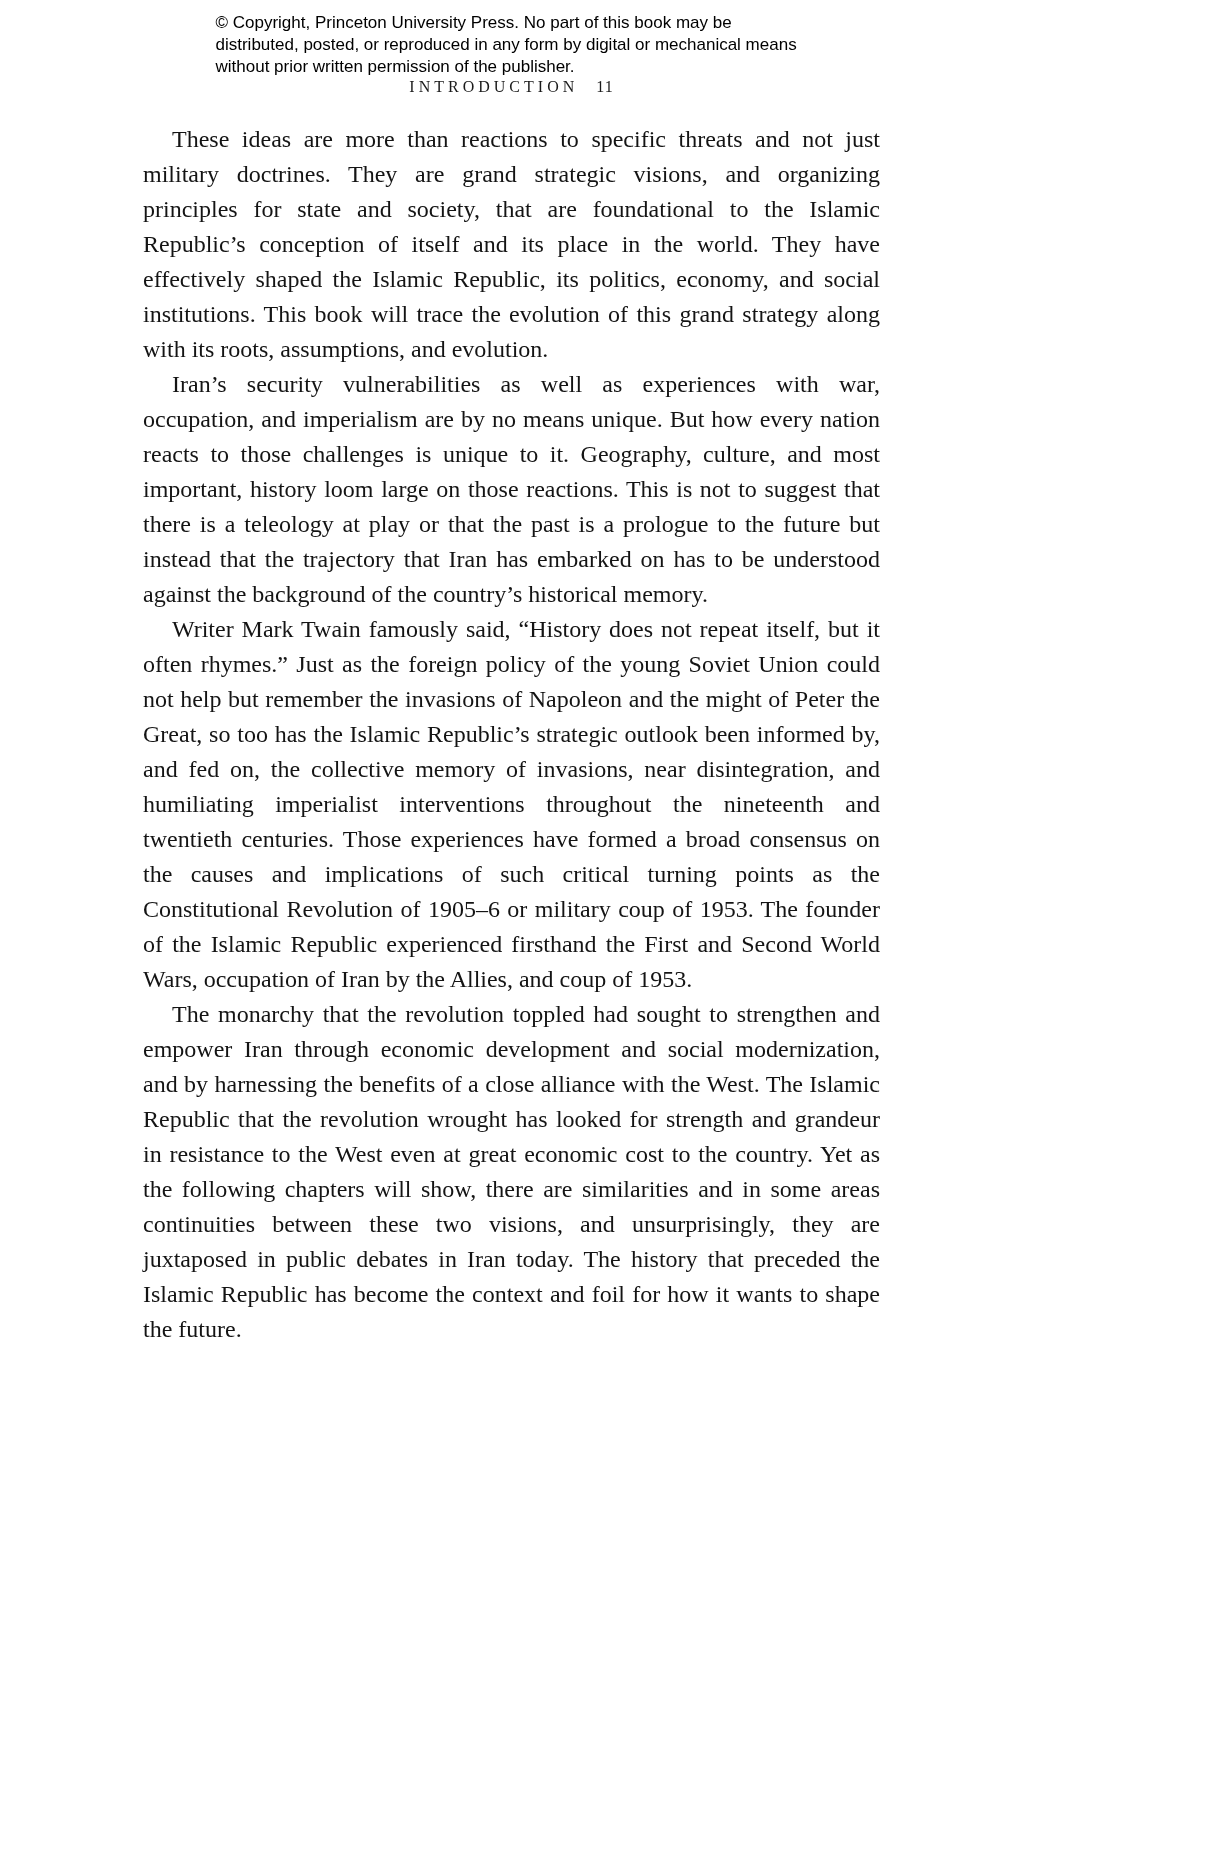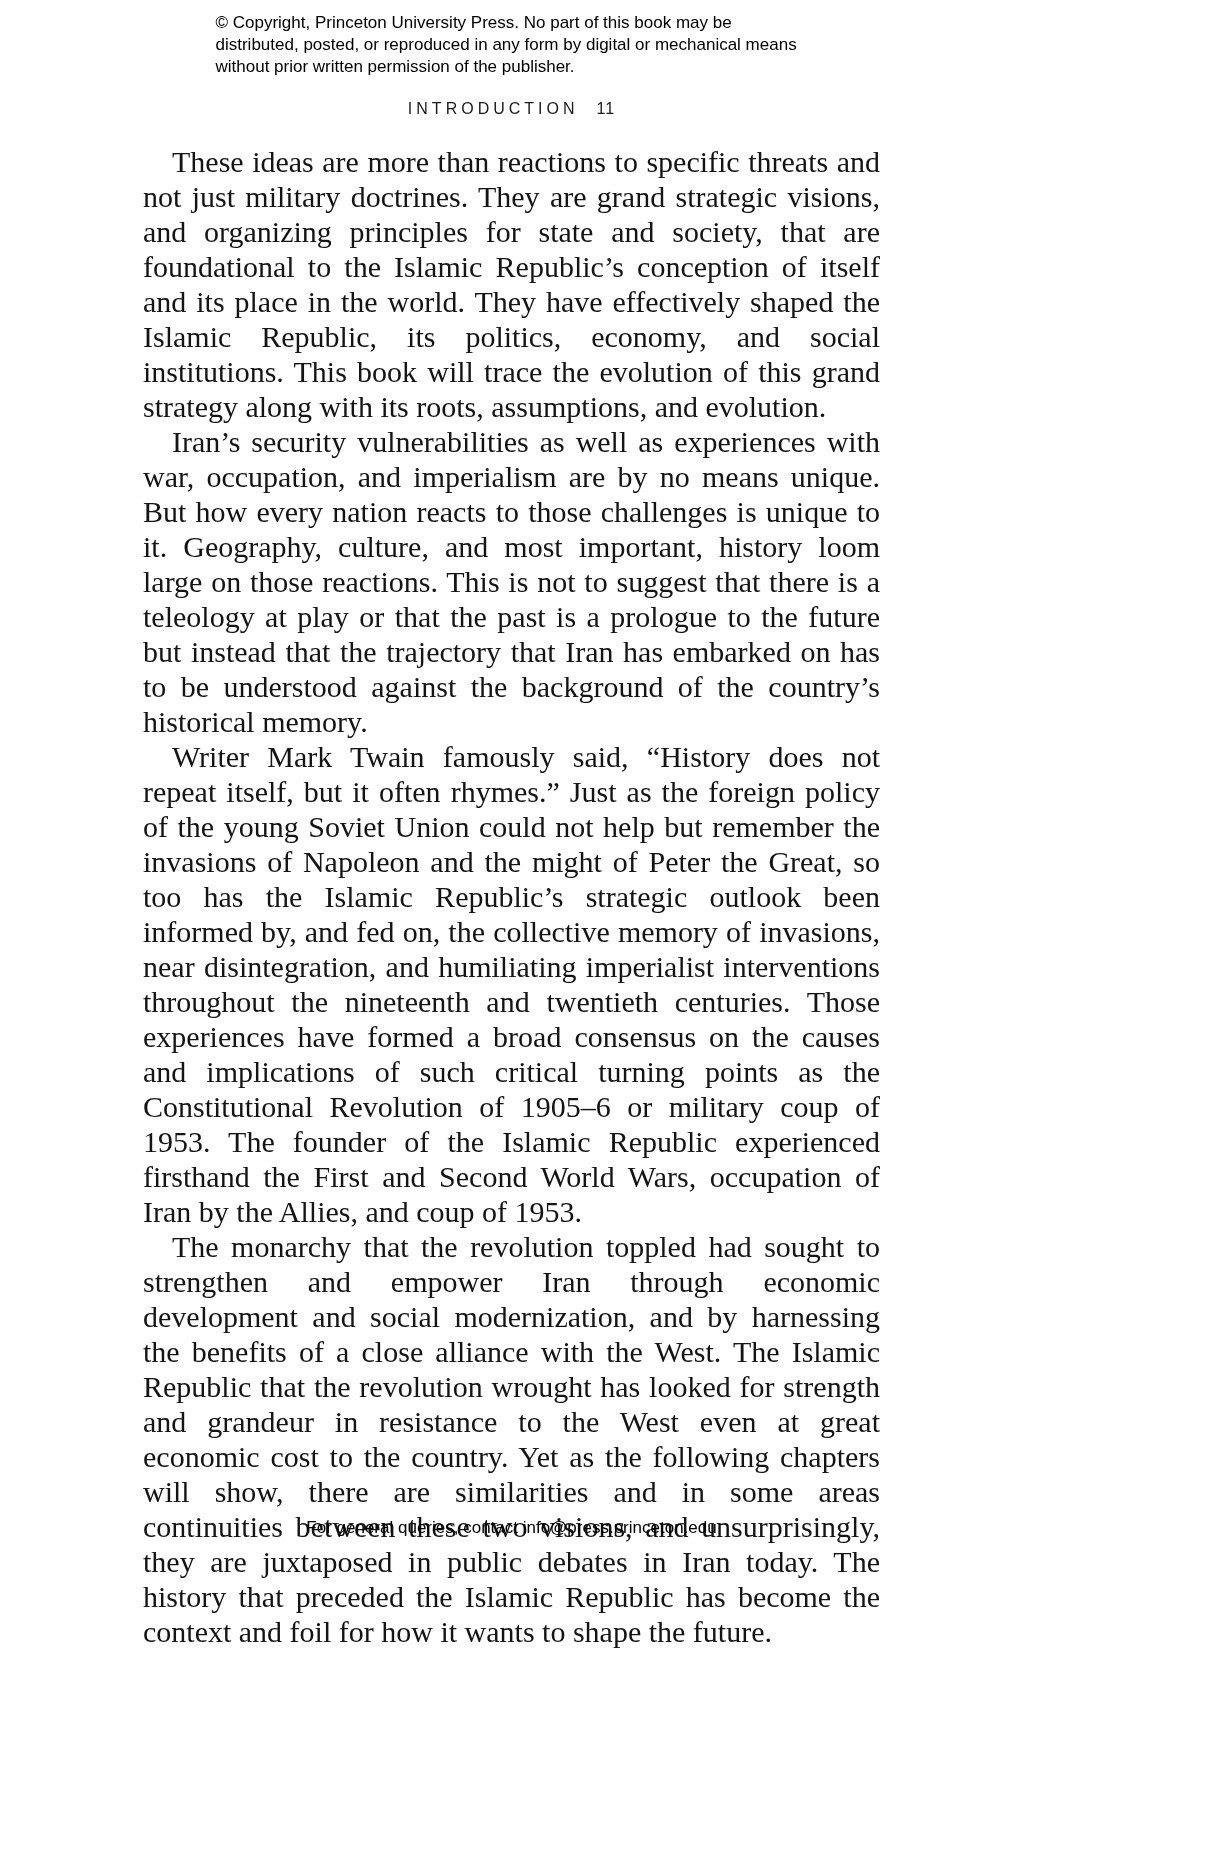--- a/index.html
+++ b/index.html
@@ -24,39 +24,38 @@
   .copyright-block {
     margin: 12px auto 0 auto;
     width: 592px;
     font-family: "Liberation Sans", "DejaVu Sans", sans-serif;
     font-size: 17px;
     line-height: 22px;
     text-align: left;
     color: #000000;
   }
   .running-head {
-    margin-top: 22px;
     text-align: center;
-    font-family: Liberation Sans, sans-serif;
+    font-family: Liberation Serif, serif;
     font-size: 16px;
     color: #1a1a1a;
   }
   .running-head .section {
     letter-spacing: 4px;
     font-variant: small-caps;
     text-transform: uppercase;
   }
   .running-head .pagenum {
     margin-left: 18px;
     letter-spacing: 1px;
   }
   .body-text {
     margin-top: 26px;
     font-family: "Liberation Serif", "DejaVu Serif", serif;
-    font-size: 30px;
+    font-size: 24px;
     line-height: 35px;
     text-align: justify;
     color: #141414;
   }
   .body-text p {
     margin: 0;
     padding: 0;
     text-indent: 29px;
     hyphens: auto;
   }
@@ -86,15 +85,14 @@
 
     <div class="body-text">
       <p>These ideas are more than reactions to specific threats and not just military doctrines. They are grand strategic visions, and organizing principles for state and society, that are foundational to the Islamic Republic’s conception of itself and its place in the world. They have effectively shaped the Islamic Republic, its politics, economy, and social institutions. This book will trace the evolution of this grand strategy along with its roots, assumptions, and evolution.</p>
       <p>Iran’s security vulnerabilities as well as experiences with war, occupation, and imperialism are by no means unique. But how every nation reacts to those challenges is unique to it. Geography, culture, and most important, history loom large on those reactions. This is not to suggest that there is a teleology at play or that the past is a prologue to the future but instead that the trajectory that Iran has embarked on has to be understood against the background of the country’s historical memory.</p>
       <p>Writer Mark Twain famously said, “History does not repeat itself, but it often rhymes.” Just as the foreign policy of the young Soviet Union could not help but remember the invasions of Napoleon and the might of Peter the Great, so too has the Islamic Republic’s strategic outlook been informed by, and fed on, the collective memory of invasions, near disintegration, and humiliating imperialist interventions throughout the nineteenth and twentieth centuries. Those experiences have formed a broad consensus on the causes and implications of such critical turning points as the Constitutional Revolution of 1905–6 or military coup of 1953. The founder of the Islamic Republic experienced firsthand the First and Second World Wars, occupation of Iran by the Allies, and coup of 1953.</p>
       <p>The monarchy that the revolution toppled had sought to strengthen and empower Iran through economic development and social modernization, and by harnessing the benefits of a close alliance with the West. The Islamic Republic that the revolution wrought has looked for strength and grandeur in resistance to the West even at great economic cost to the country. Yet as the following chapters will show, there are similarities and in some areas continuities between these two visions, and unsurprisingly, they are juxtaposed in public debates in Iran today. The history that preceded the Islamic Republic has become the context and foil for how it wants to shape the future.</p>
     </div>
 
   </div>
 
-  <div class="page-footer">For general queries, contact info@press.princeton.edu</div>
 
 </div>
 
 </body></html>

